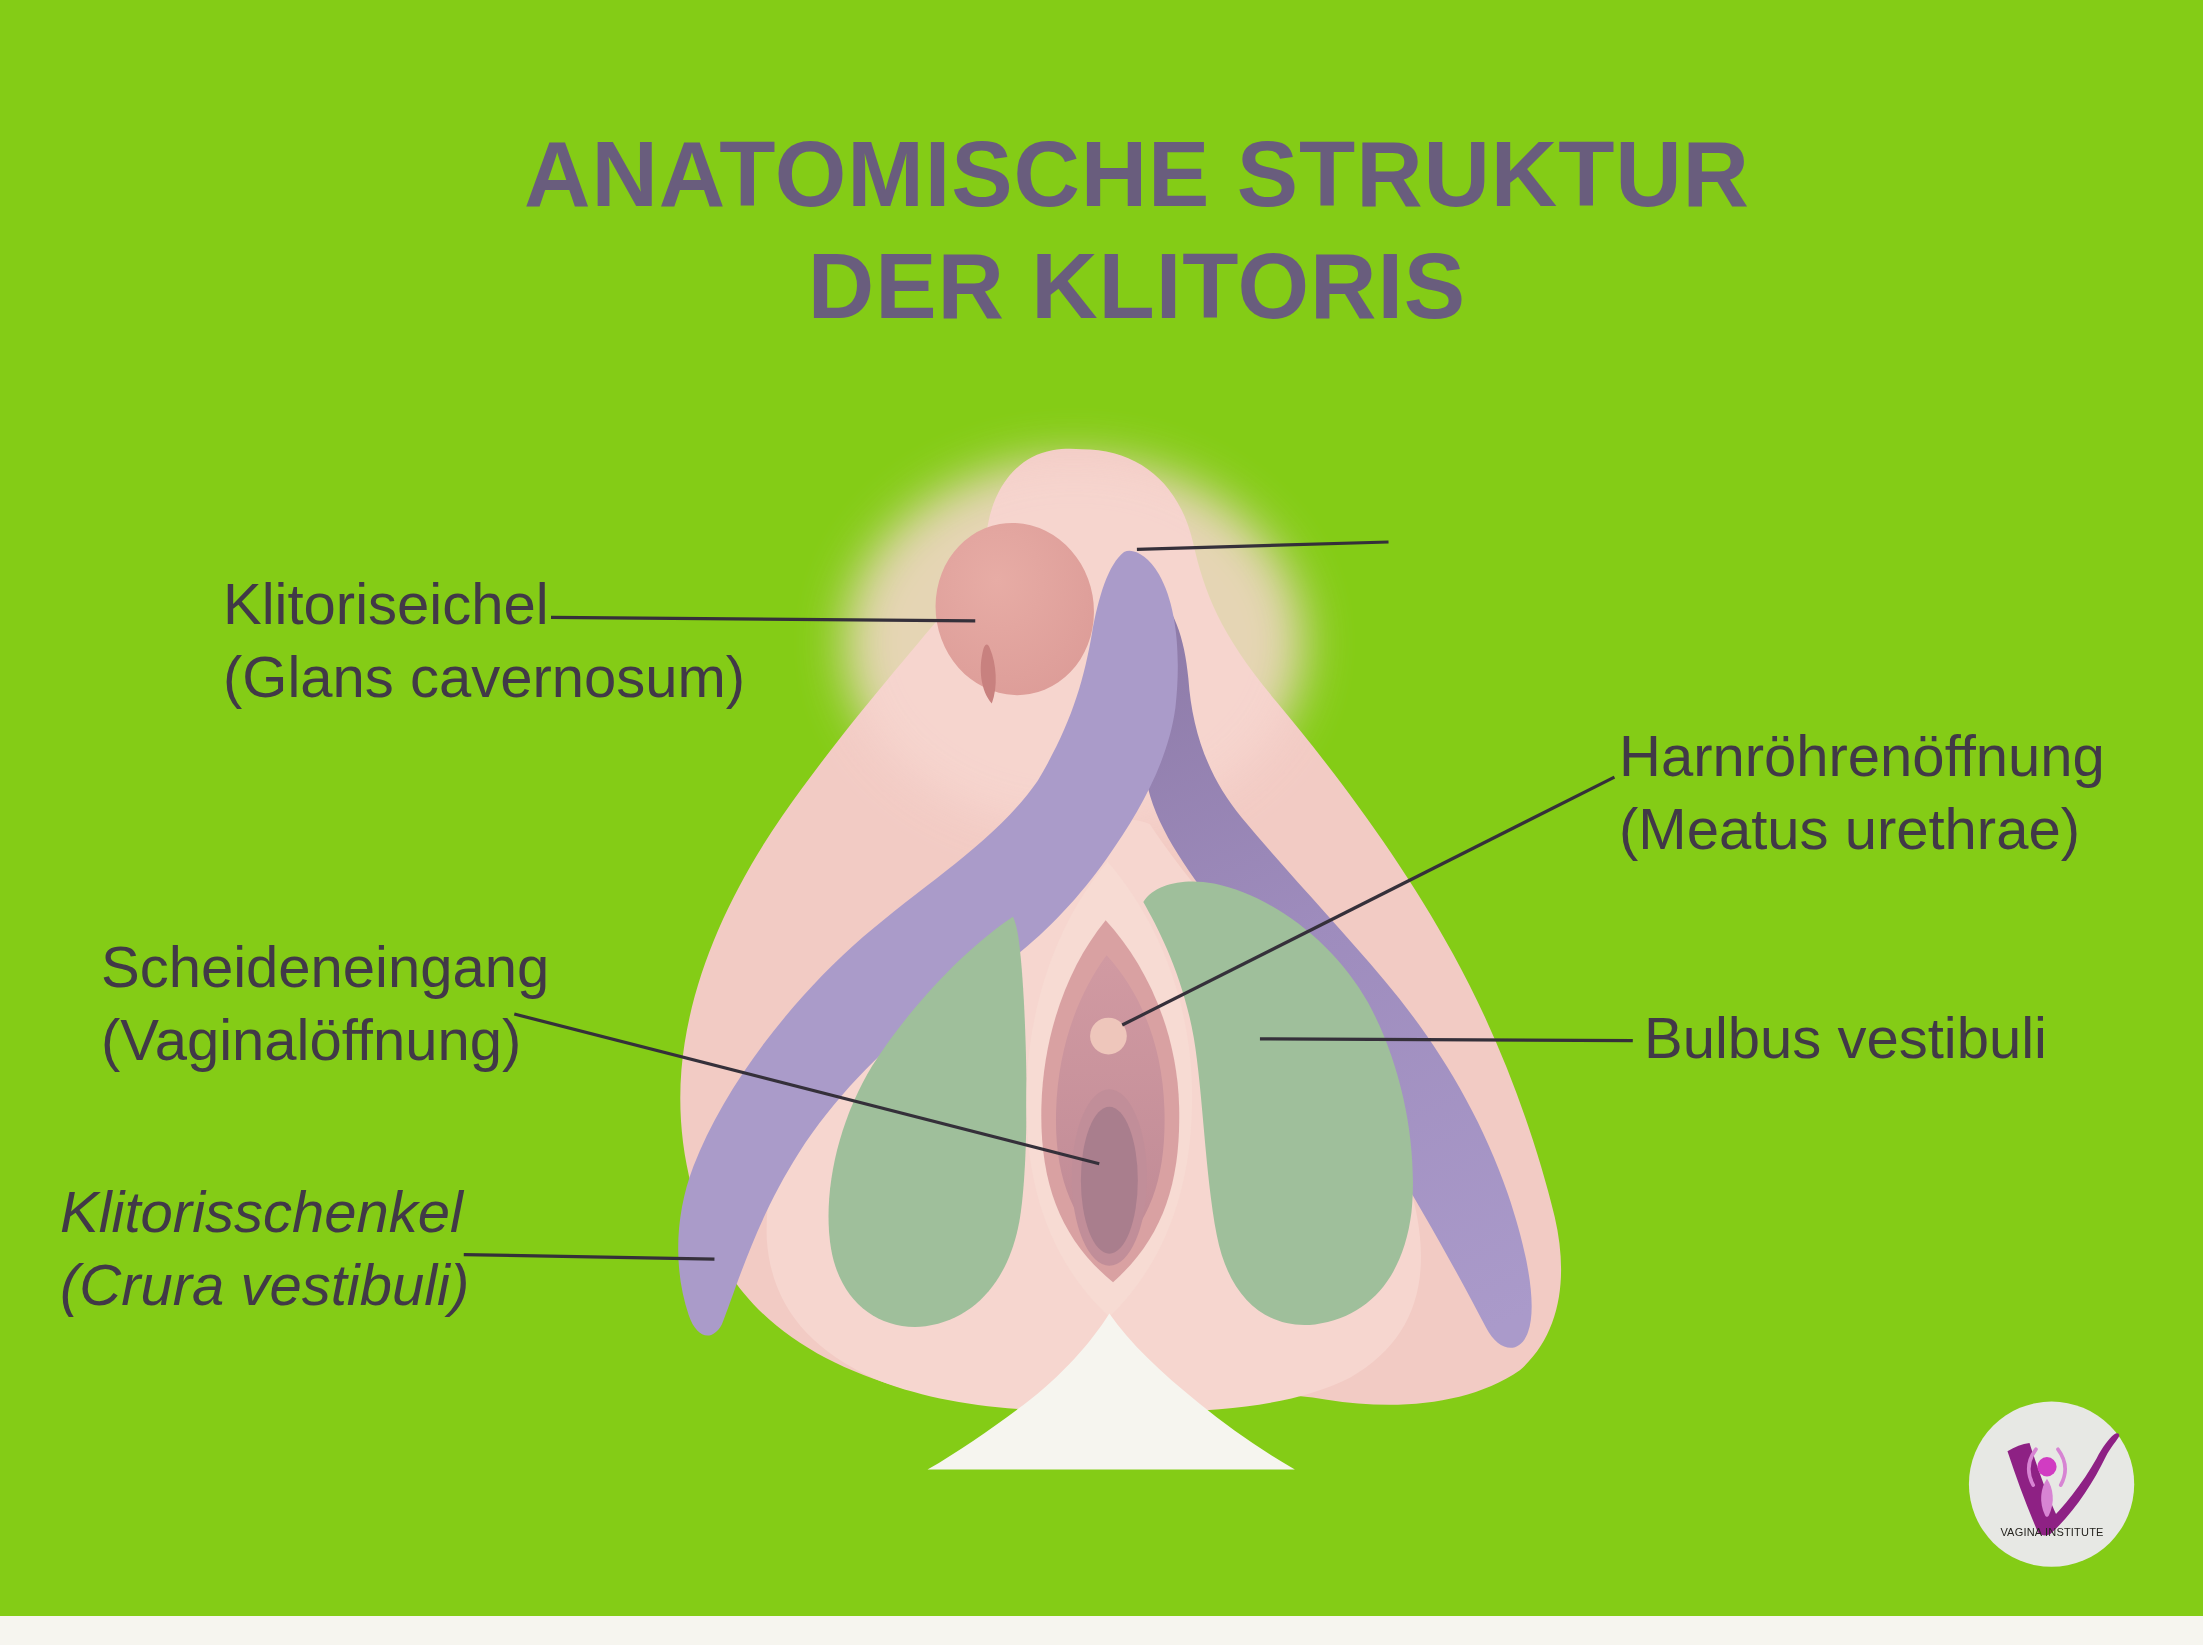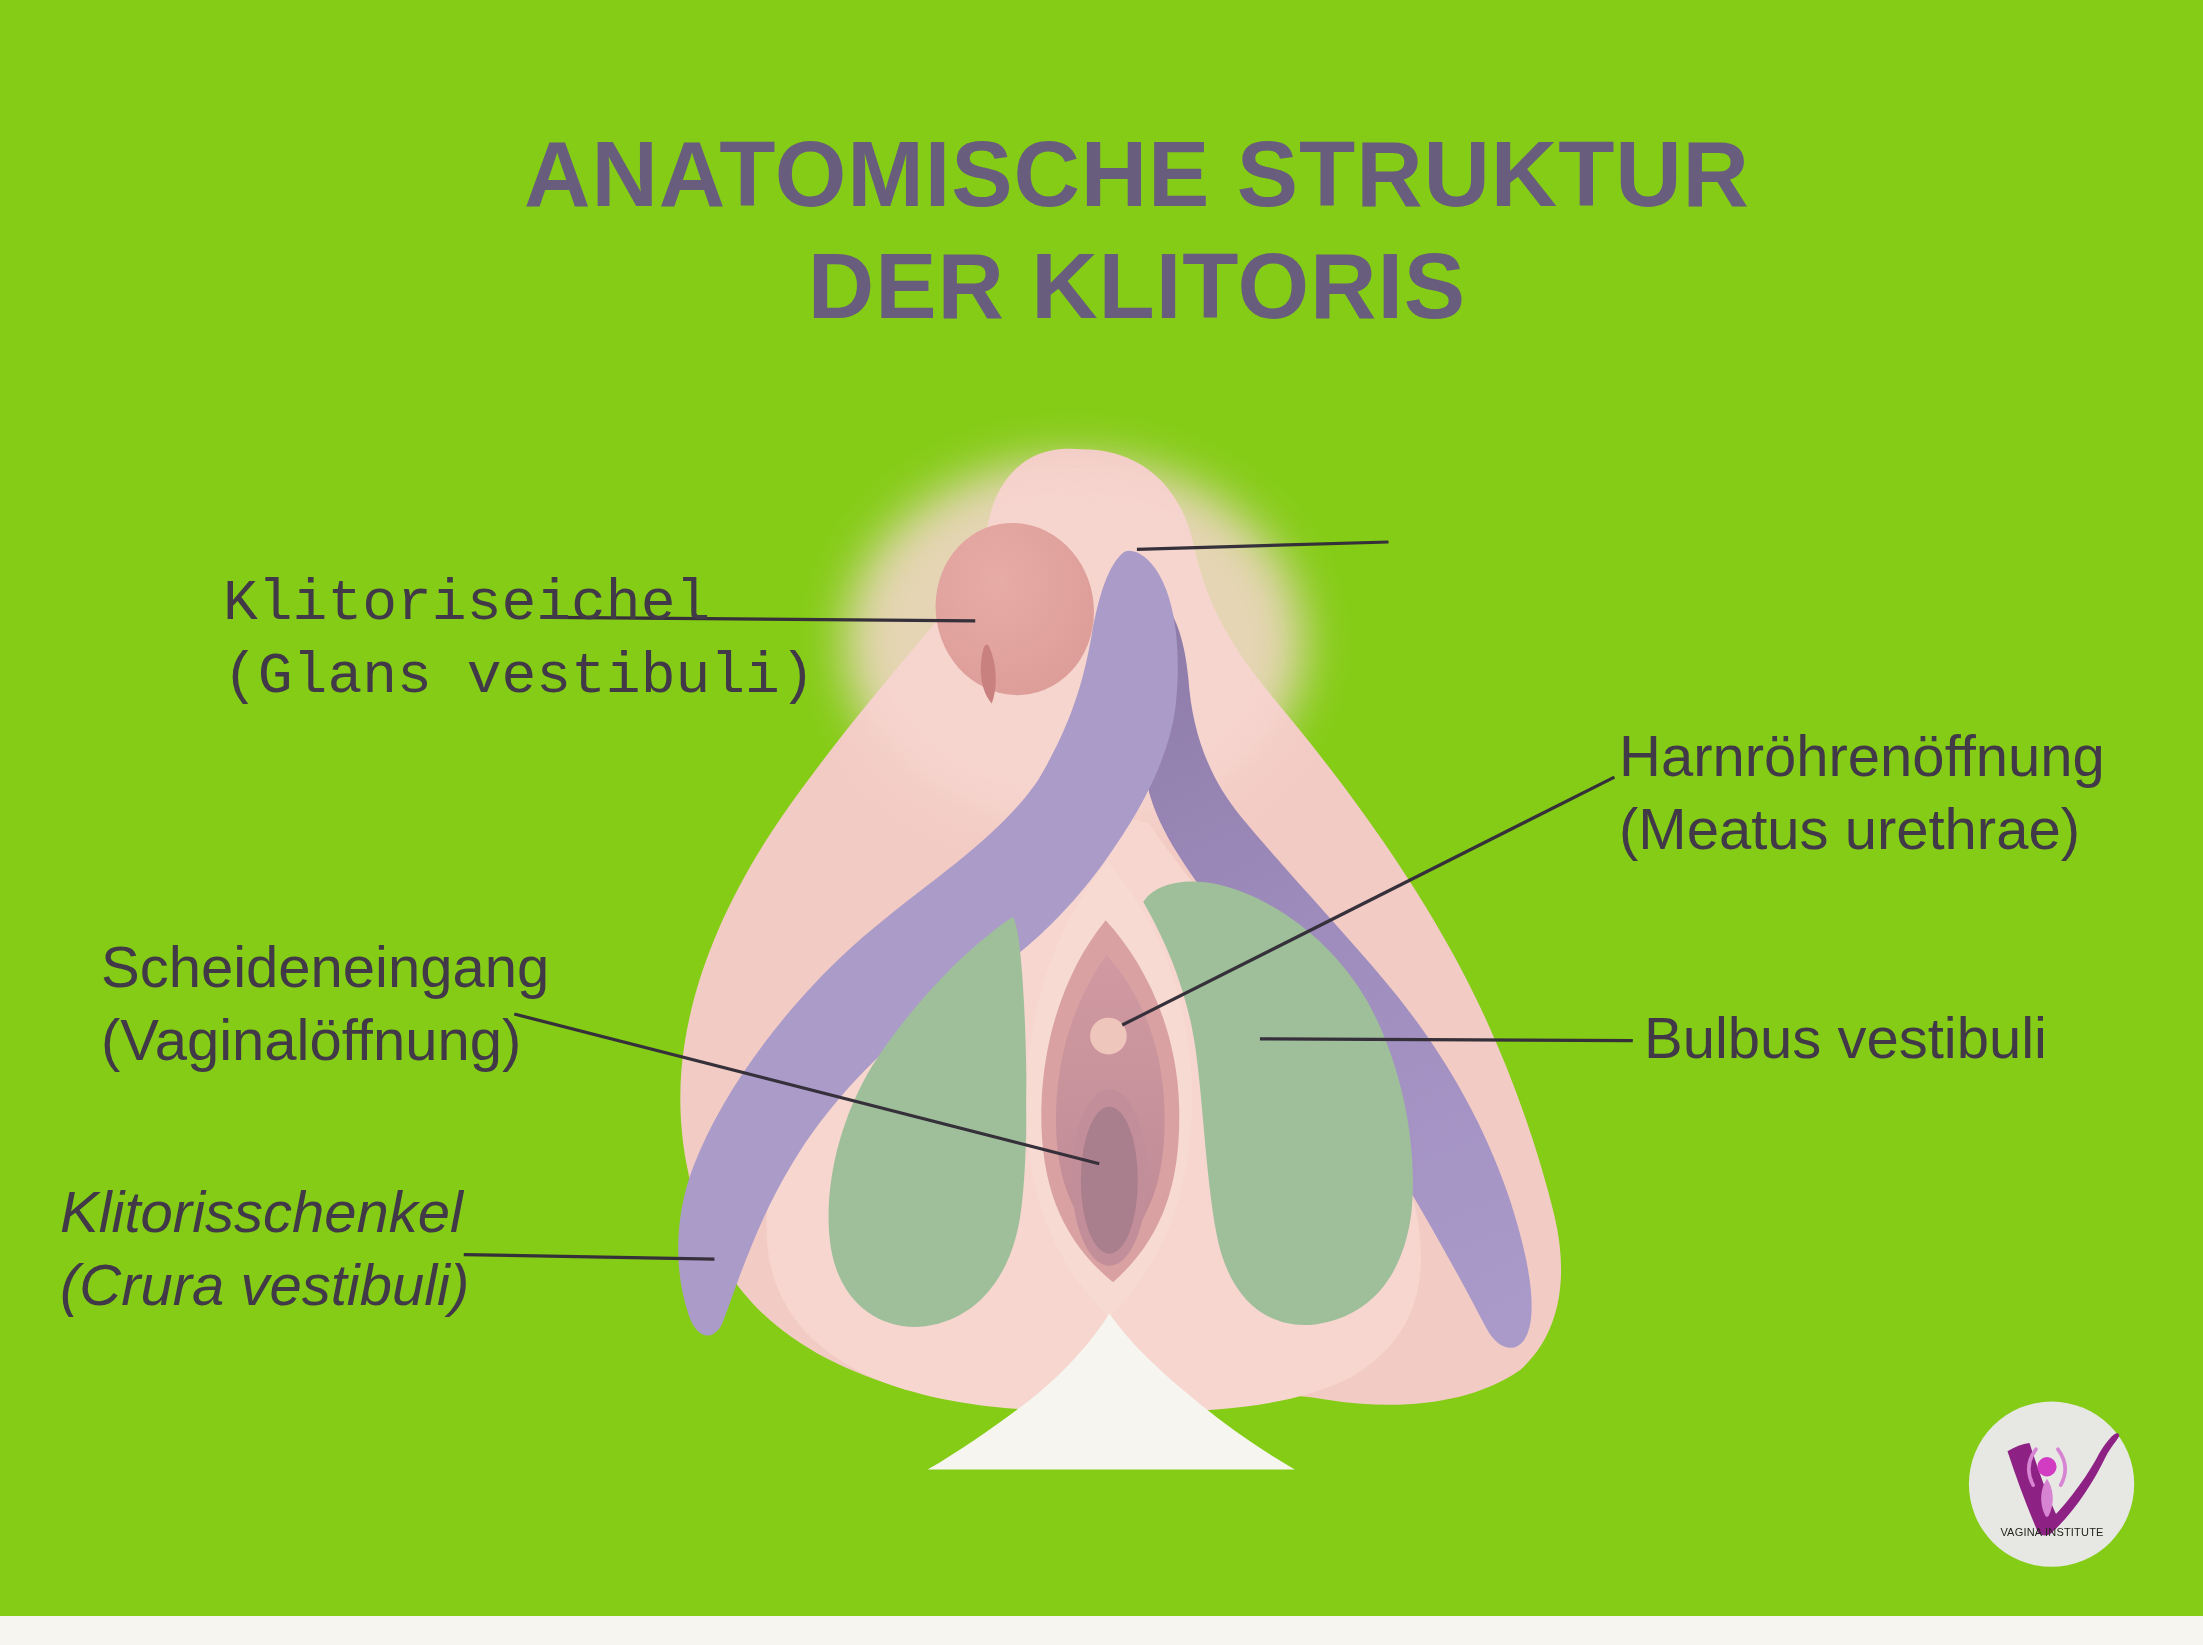--- a/index.html
+++ b/index.html
@@ -213,23 +213,23 @@
         C 2230 1652 2228 1652 2227 1650
         C 2220 1636 2222 1620 2229 1610 Z"></path>
     </g>
   </svg>
 
   <h1 class="title" style="margin:0;">
     <div>ANATOMISCHE STRUKTUR</div>
     <div>DER KLITORIS</div>
   </h1>
 
-  <div class="lbl" style="left:223px;top:567px;font-family:Liberation Mono, monospace;">
+  <div class="lbl" style="left:223px;top:567px;">
     <div>Klitoriseichel</div>
-    <div>(Glans vestibuli)</div>
+    <div>(Glans cavernosum)</div>
   </div>
 
 
   <div class="lbl" style="left:1619px;top:719px;">
     <div>Harnröhrenöffnung</div>
     <div>(Meatus urethrae)</div>
   </div>
 
   <div class="lbl" style="left:101px;top:930px;">
     <div>Scheideneingang</div>

